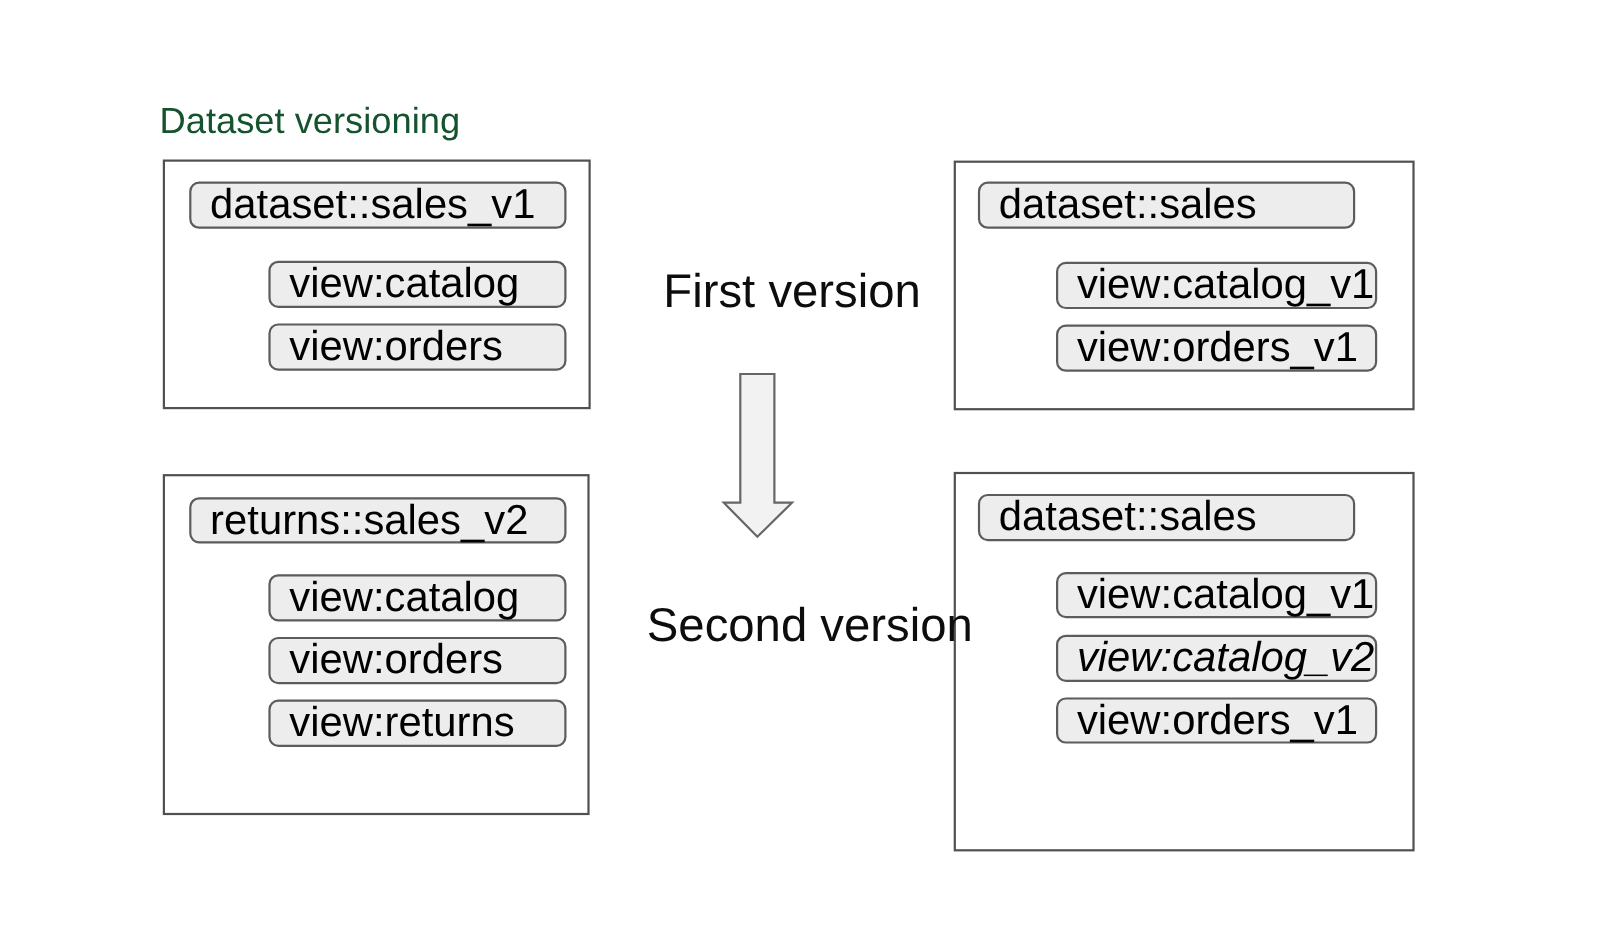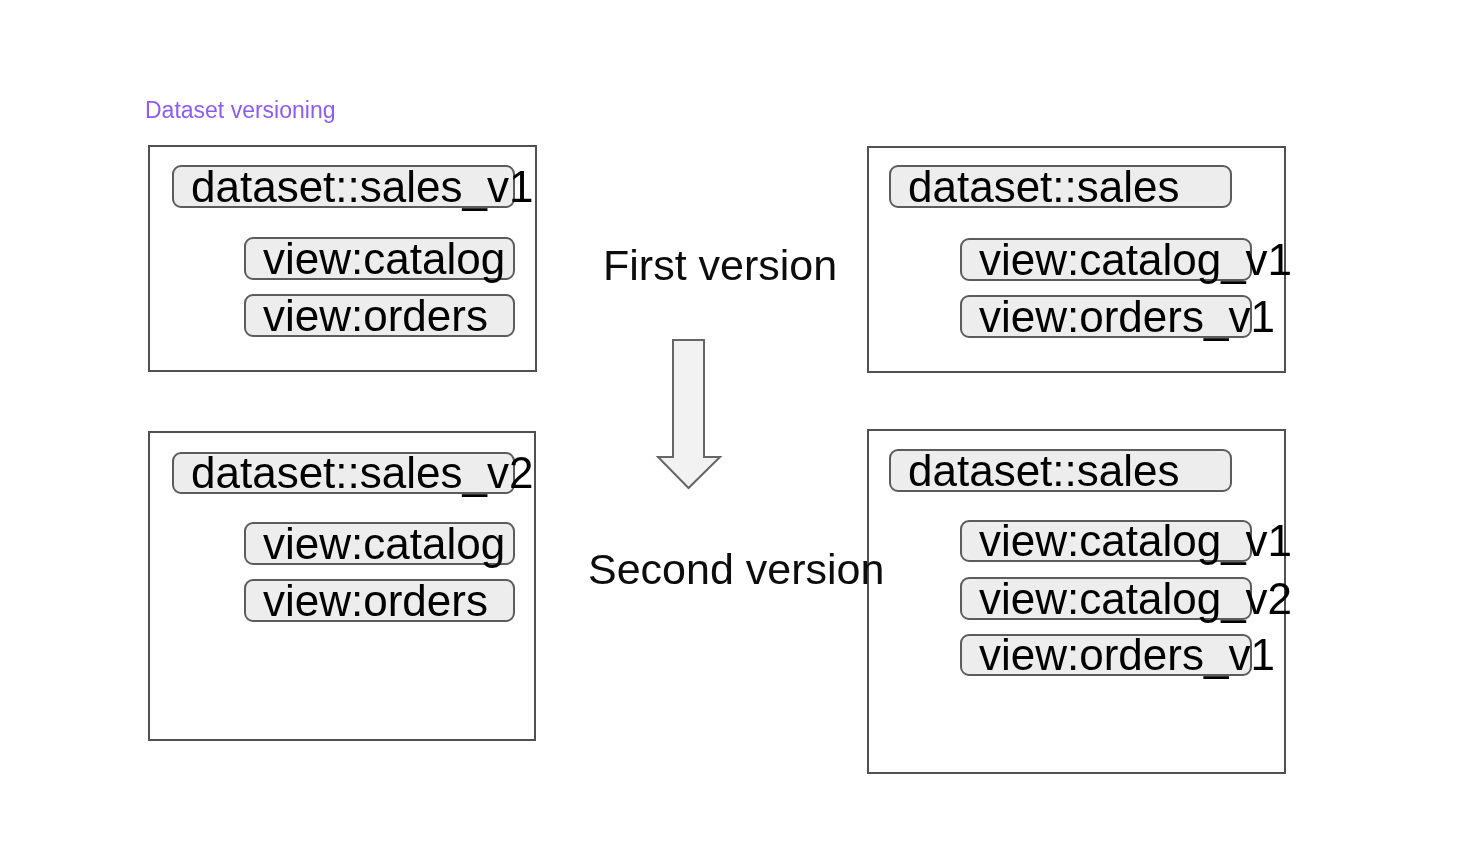--- a/index.html
+++ b/index.html
@@ -11,41 +11,41 @@
   .canvas {
     position: relative;
     width: 1464px;
     height: 844px;
     background: #ffffff;
     overflow: hidden;
     color: #000000;
   }
   .title {
     position: absolute;
-    font-size: 23px;
+    font-size: 33px;
     line-height: 38px;
-    color: #8b5cf6;
+    color: #14532d;
     white-space: nowrap;
   }
   .group-box {
     position: absolute;
     box-sizing: border-box;
     background: #ffffff;
     border: 2px solid #505050;
   }
   .pill {
     position: absolute;
     box-sizing: border-box;
     background: #ededed;
     border: 2px solid #5c5c5c;
     border-radius: 9px;
     display: flex;
     align-items: center;
     padding-left: 17px;
-    font-size: 44px;
+    font-size: 38px;
     color: #000000;
     white-space: nowrap;
   }
   .center-label {
     position: absolute;
     font-size: 43px;
     line-height: 38px;
     color: #0d0d0d;
     white-space: nowrap;
   }
@@ -75,21 +75,21 @@
 
   
   #box-dataset-v2 .p0 { left: 22px; top: 19px;  width: 343px; height: 42px; }
   #box-dataset-v2 .p1 { left: 94px; top: 89px;  width: 271px; height: 43px; }
   #box-dataset-v2 .p2 { left: 94px; top: 146px; width: 271px; height: 43px; }
   #box-dataset-v2 .p3 { left: 94px; top: 203px; width: 271px; height: 43px; }
 
   
   #box-view-v2 .p0 { left: 20px; top: 18px;  width: 343px; height: 43px; }
   #box-view-v2 .p1 { left: 91px; top: 89px;  width: 292px; height: 42px; }
-  #box-view-v2 .p2 { left: 91px; top: 146px; width: 292px; height: 43px; }
+  #box-view-v2 .p2 { left: 91px; top: 146px; width: 292px; height: 43px; font-style: italic; }
   #box-view-v2 .p3 { left: 91px; top: 203px; width: 292px; height: 42px; }
   #box-view-v2 .p4 { left: 91px; top: 259px; width: 292px; height: 44px; }
 
   #title-left  { left: 145px; top: 91px; }
   #title-right { left: 880px; top: 91px; }
   #label-first  { left: 603px; top: 246px; }
   #label-second { left: 588px; top: 550px; text-align: right; }
 </style>
 </head>
 <body>
@@ -104,23 +104,24 @@
     <div class="pill p2">view:orders</div>
   </div>
 
   <div class="group-box" id="box-view-v1">
     <div class="pill p0">dataset::sales</div>
     <div class="pill p1">view:catalog_v1</div>
     <div class="pill p2">view:orders_v1</div>
   </div>
 
   <div class="group-box" id="box-dataset-v2">
-    <div class="pill p0">dataset::sales_v2</div>
+    <div class="pill p0">returns::sales_v2</div>
     <div class="pill p1">view:catalog</div>
     <div class="pill p2">view:orders</div>
+    <div class="pill p3">view:returns</div>
   </div>
 
   <div class="group-box" id="box-view-v2">
     <div class="pill p0">dataset::sales</div>
     <div class="pill p1">view:catalog_v1</div>
     <div class="pill p2">view:catalog_v2</div>
     <div class="pill p3">view:orders_v1</div>
   </div>
 
   <div class="center-label" id="label-first">First version</div>

